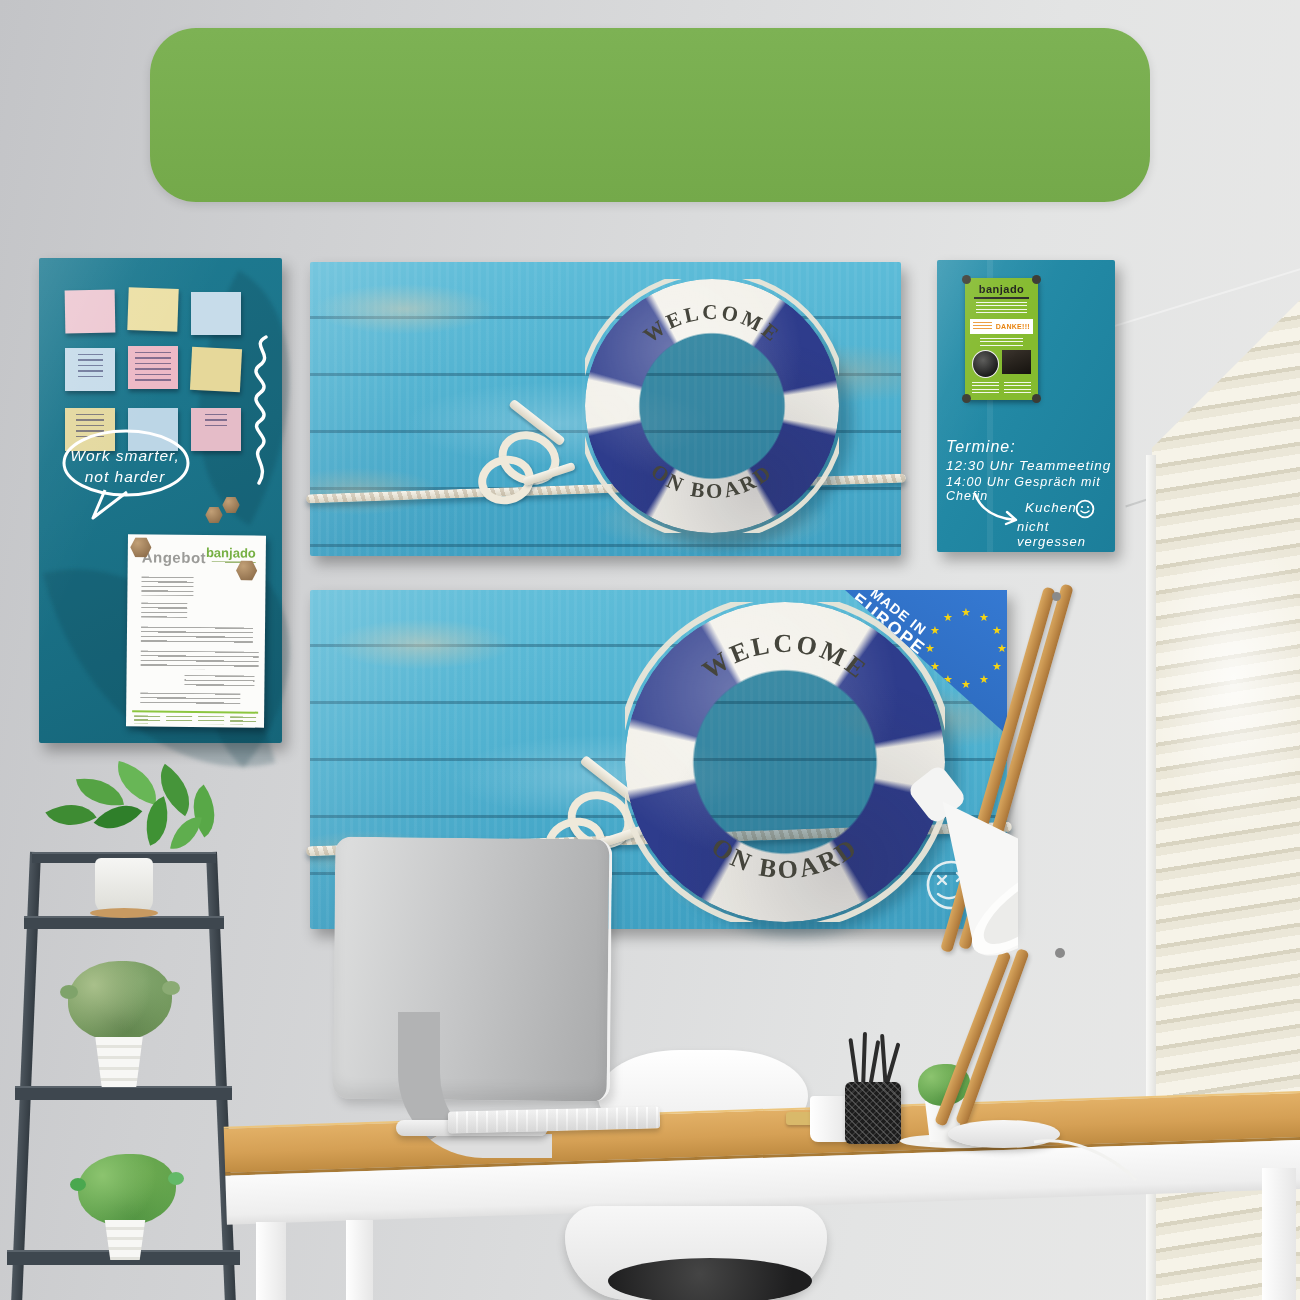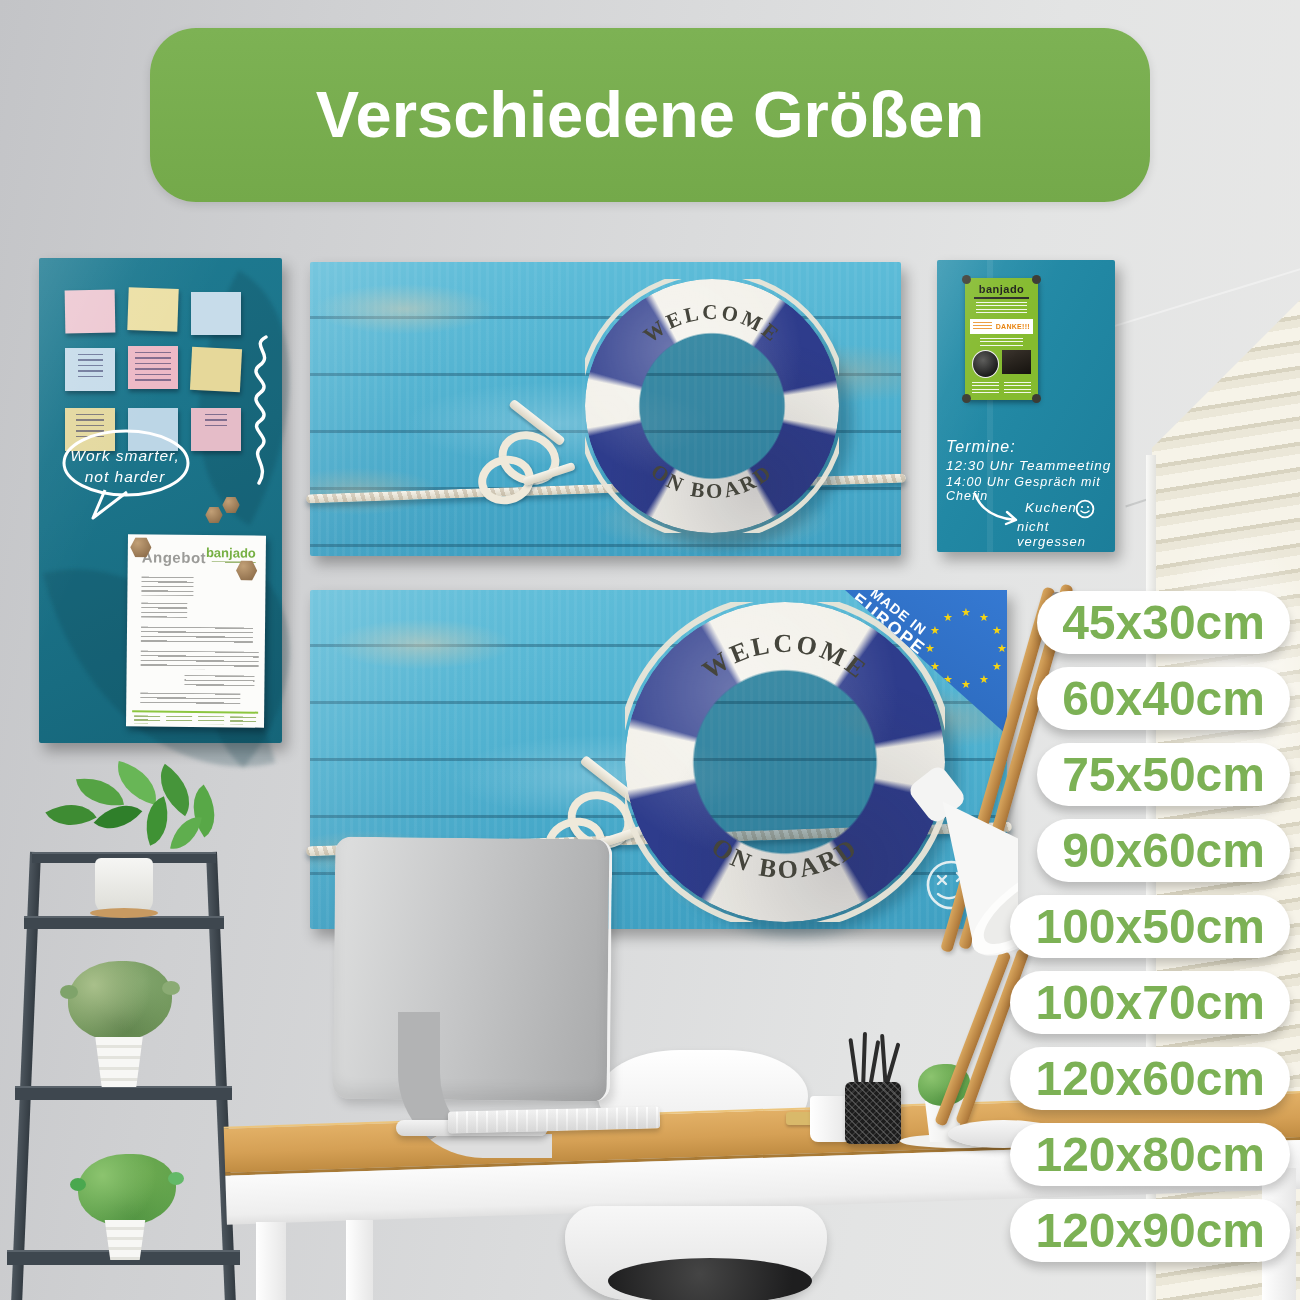--- a/index.html
+++ b/index.html
@@ -156,21 +156,20 @@
   <div class="abs ceilline" style="left:1030px;top:305px;width:300px;transform:rotate(-17deg);"></div>
   <div class="abs ceilline" style="left:1120px;top:470px;width:230px;transform:rotate(-18deg);background:rgba(150,151,153,.35);"></div>
 
   <div id="window" class="abs">
     <div id="blinds" class="abs"></div>
 
   </div>
   <div id="winframe" class="abs"></div>
 
   <div id="banner" class="abs">
-    <div class="t1">Verschiedene Größen</div>
   </div>
 
   <div id="board-left" class="abs board">
     <div class="abs leafshadow" style="left:140px;top:30px;width:130px;height:220px;transform:rotate(28deg);"></div>
     <div class="abs leafshadow" style="left:30px;top:290px;width:180px;height:240px;transform:rotate(-14deg);"></div>
     <div class="abs leafshadow" style="left:150px;top:330px;width:120px;height:160px;transform:rotate(40deg);"></div>
 
     <div class="abs note" style="left:26px;top:32px;background:#edc8d2;transform:rotate(-1deg);"></div>
     <div class="abs note" style="left:89px;top:30px;background:#ece0a6;transform:rotate(2deg);"></div>
     <div class="abs note" style="left:152px;top:34px;background:#c7dcea;"></div>
@@ -416,25 +415,14 @@
       <path d="M121,60 L55,196 A 58 26 0 0 0 187,196 Z" fill="#f7f7f6"></path>
       <ellipse cx="121" cy="196" rx="66" ry="26" fill="#fdfdfc"></ellipse>
       <ellipse cx="121" cy="196" rx="52" ry="19" fill="#ececea"></ellipse>
     </g>
   </svg>
   <div id="lampbase" class="abs"></div>
   <svg class="abs" style="left:1030px;top:1128px;" width="110" height="60" viewBox="0 0 110 60">
     <path d="M4,14 C40,8 80,26 106,52" fill="none" stroke="#f2f2f0" stroke-width="3"></path>
   </svg>
 
-  <div id="pills" class="abs">
-    <div class="pill">45x30cm</div>
-    <div class="pill">60x40cm</div>
-    <div class="pill">75x50cm</div>
-    <div class="pill">90x60cm</div>
-    <div class="pill">100x50cm</div>
-    <div class="pill">100x70cm</div>
-    <div class="pill">120x60cm</div>
-    <div class="pill">120x80cm</div>
-    <div class="pill">120x90cm</div>
-  </div>
 
 </div>
 
 </body></html>

